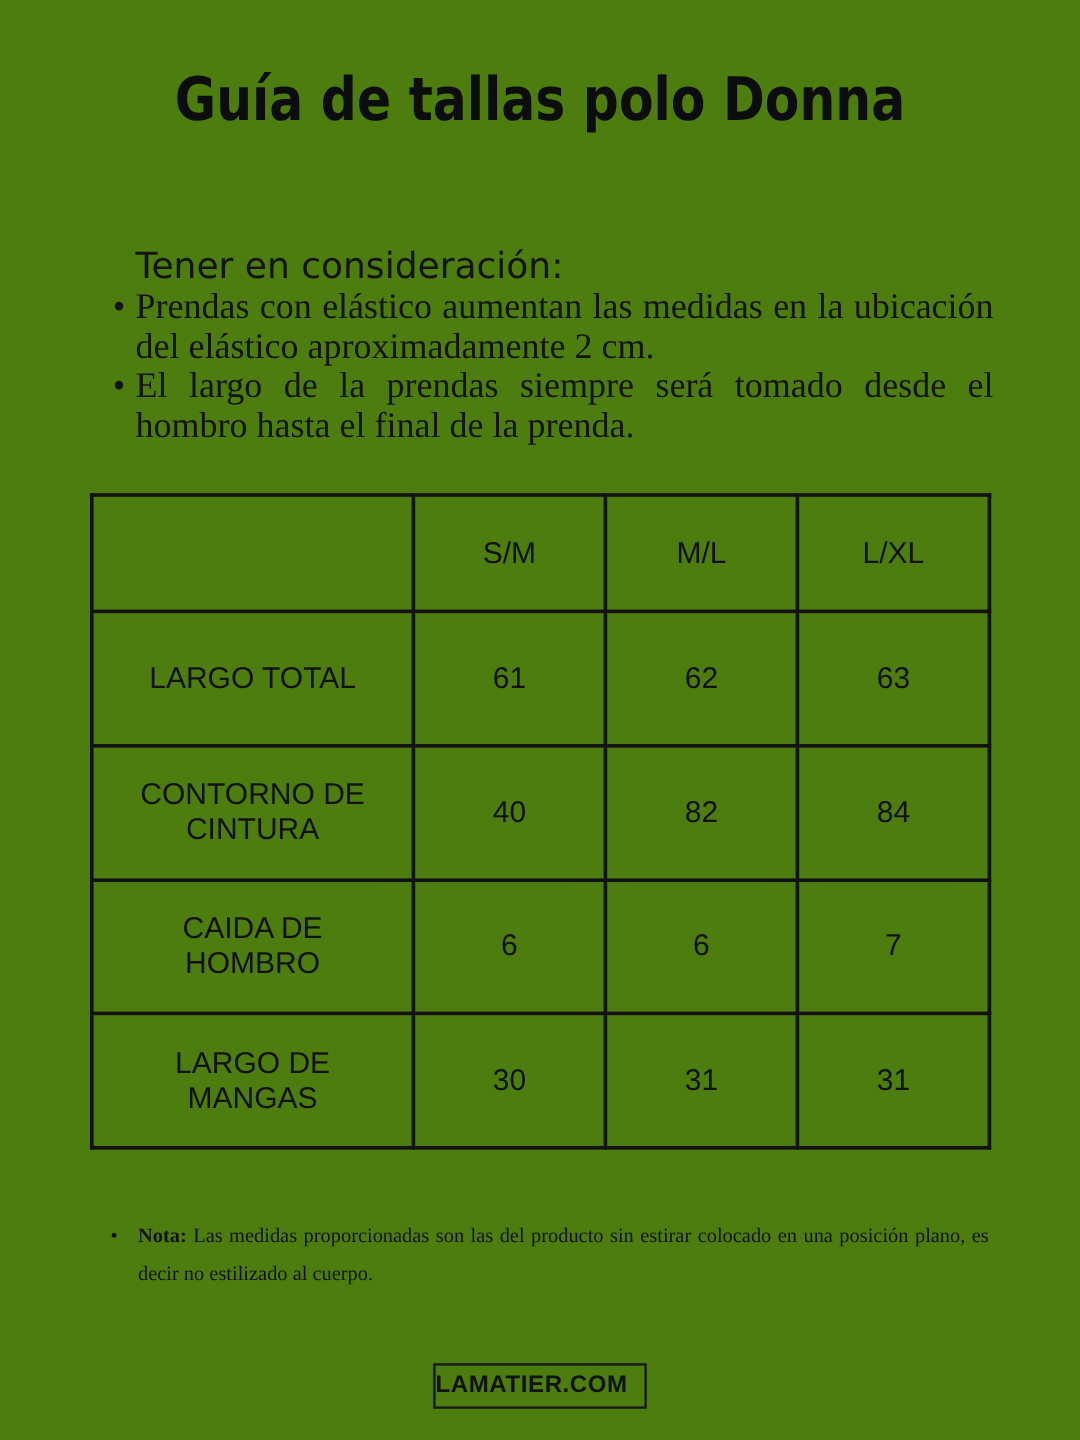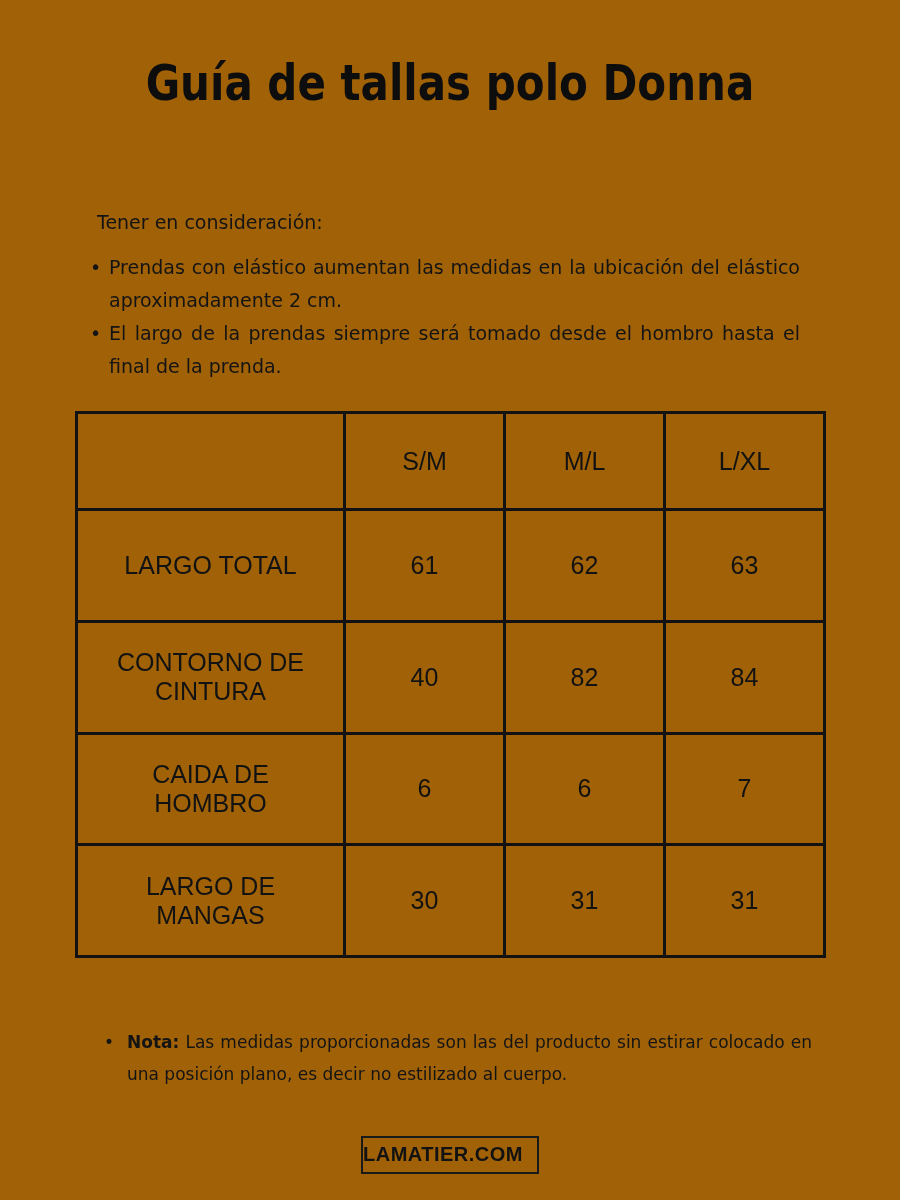--- a/index.html
+++ b/index.html
@@ -3,21 +3,21 @@
 <meta charset="utf-8">
 <style>
   html, body {
     margin: 0;
     padding: 0;
   }
   .page {
     position: relative;
     width: 900px;
     height: 1200px;
-    background: #a16207;
+    background: #4d7c0f;
     color: #141414;
     font-family: "DejaVu Sans", sans-serif;
     overflow: hidden;
   }
 
   
   .title {
     position: absolute;
     top: 54px;
     left: 0;
@@ -31,33 +31,34 @@
     white-space: nowrap;
     color: #0d0d0d;
     transform: scaleX(0.84);
     transform-origin: 50% 50%;
   }
 
   
   .considerations {
     position: absolute;
     top: 206px;
-    left: 78px;
+    left: 94px;
     width: 734px;
-    font-size: 19px;
+    font-size: 30px;
     line-height: 33px;
   }
   .considerations-intro {
     margin: 0;
     padding-left: 19px;
   }
   .bullet-list {
-    margin: 12px;
+    margin: 0;
     padding: 0;
     list-style: none;
+    font-family: Liberation Serif, serif;
   }
   .bullet-list li {
     position: relative;
     padding-left: 19px;
     text-align: justify;
     text-justify: inter-word;
   }
   .bullet-list li::before {
     content: "\2022";
     position: absolute;

